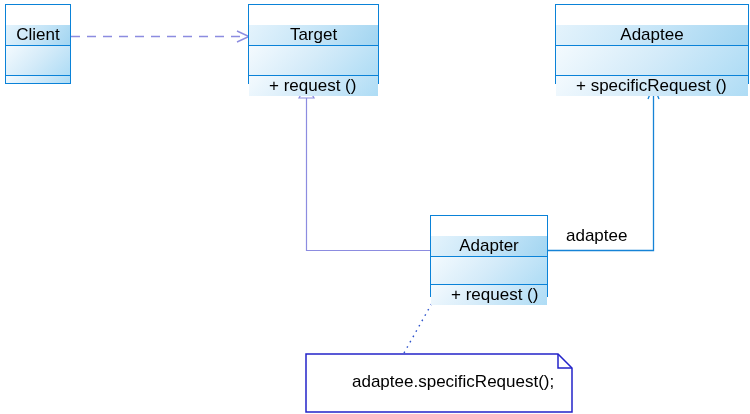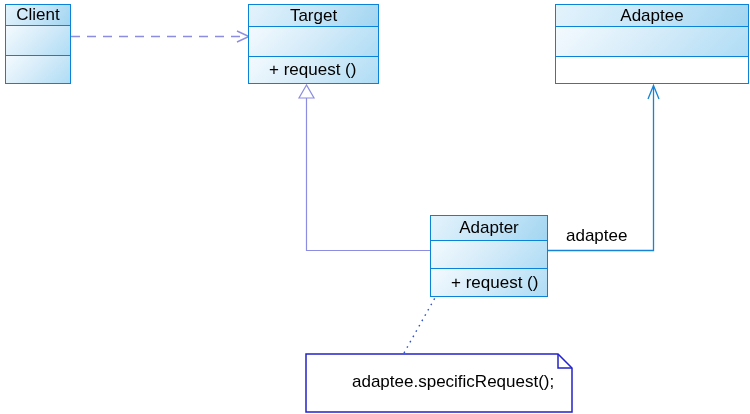--- a/index.html
+++ b/index.html
@@ -13,20 +13,21 @@
     display:flex;flex-direction:column;font-size:17px;
   }
   .compartment{
     box-sizing:border-box;
     background:linear-gradient(135deg,#f4fafe 0%,#d4ebf9 50%,#aedcf5 100%);
   }
   .compartment.title{
     display:flex;align-items:center;justify-content:center;
     border-bottom:1px solid #0a82d8;
     background:linear-gradient(125deg,#e4f3fc 0%,#c3e4f7 55%,#a2d5f1 100%);
+    margin-top:20px;
   }
   .compartment.attrs{border-bottom:1px solid #0a82d8;flex:0 0 auto;}
   .compartment.methods{display:flex;align-items:center;padding-left:20px;flex:1 1 auto;white-space:nowrap;}
   .edge-label{position:absolute;z-index:3;font-size:17px;white-space:nowrap;}
   .note-text{position:absolute;z-index:3;font-size:17px;white-space:nowrap;margin-left:35px;}
 </style>
 </head>
 <body>
 
 <div id="canvas">
@@ -58,20 +59,21 @@
 
   <div class="class-box" style="left:248px;top:4px;width:131px;height:80px;">
     <div class="compartment title" style="height:22px;">Target</div>
     <div class="compartment attrs" style="height:30px;"></div>
     <div class="compartment methods">+ request ()</div>
   </div>
 
   <div class="class-box" style="left:555px;top:4px;width:194px;height:80px;">
     <div class="compartment title" style="height:22px;">Adaptee</div>
     <div class="compartment attrs" style="height:30px;"></div>
+    <div class="compartment methods">+ specificRequest ()</div>
   </div>
 
   <div class="class-box" style="left:430px;top:215px;width:118px;height:82px;">
     <div class="compartment title" style="height:25px;">Adapter</div>
     <div class="compartment attrs" style="height:28px;"></div>
     <div class="compartment methods">+ request ()</div>
   </div>
 
   <div class="edge-label" style="left:566px;top:226px;">adaptee</div>
 

